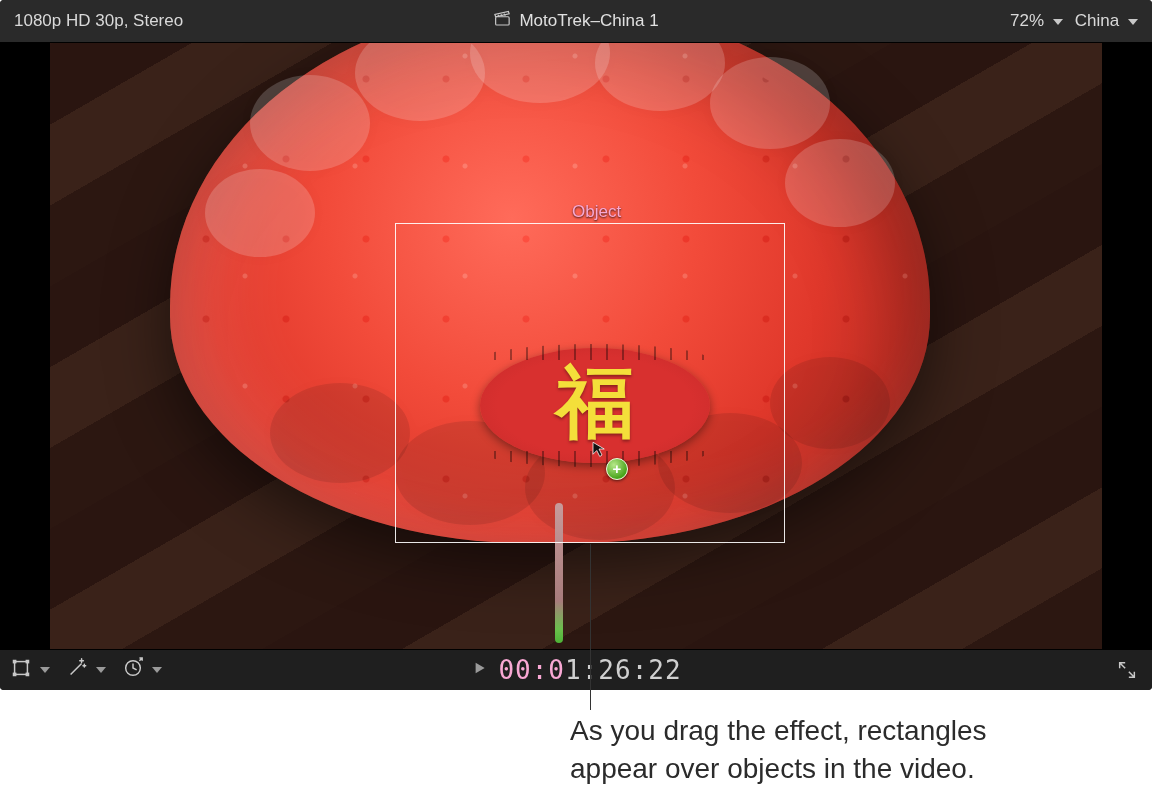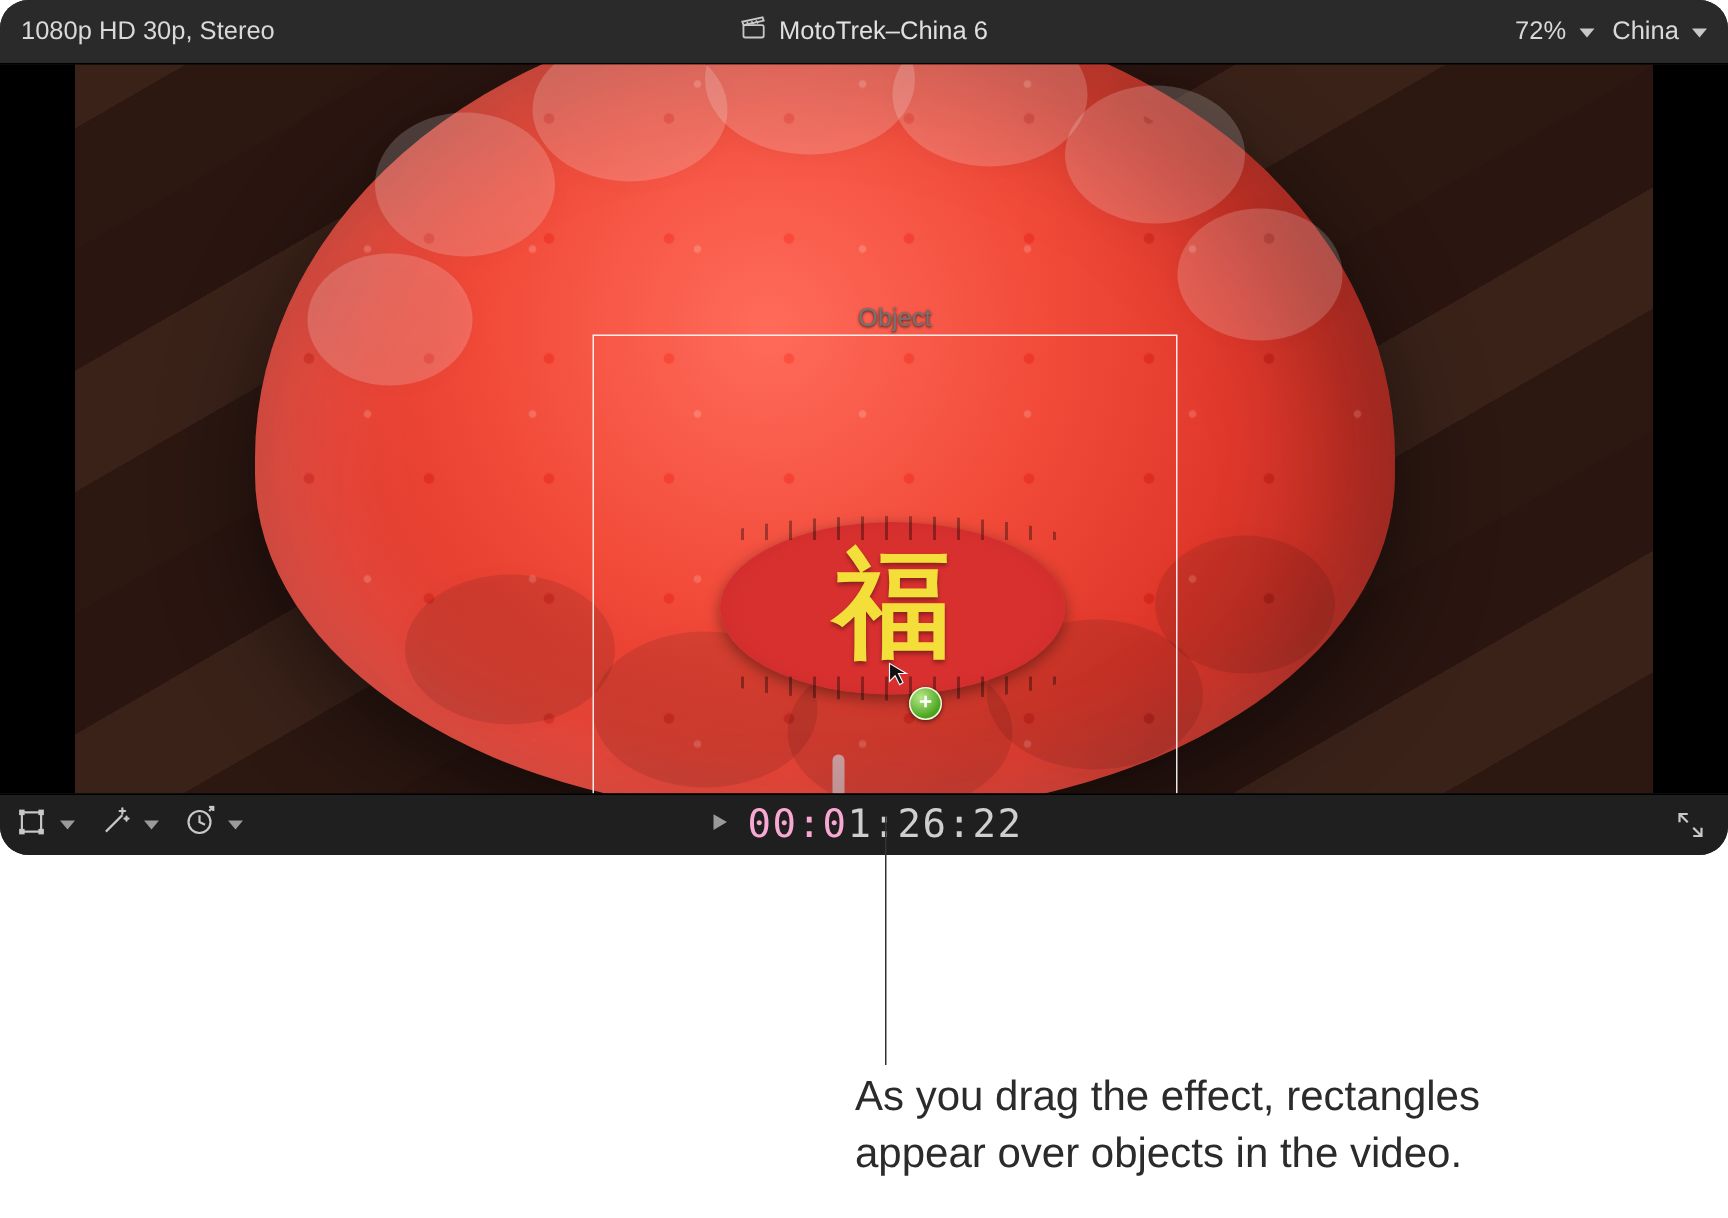--- a/index.html
+++ b/index.html
@@ -12,23 +12,23 @@
     -webkit-font-smoothing: antialiased;
     overflow: hidden;
   }
 
   
   .viewer-panel {
     position: absolute;
     left: 0;
     top: 0;
     width: 1152px;
-    height: 570px;
+    height: 690px;
     background: #1c1c1c;
-    border-radius: 19px;
+    border-radius: 4px;
     overflow: hidden;
   }
 
   
   .topbar {
     position: absolute;
     left: 0; top: 0; right: 0;
     height: 42px;
     background: #2a2a2a;
     border-bottom: 1px solid #000;
@@ -230,21 +230,21 @@
   }
   .sel-box .brighten::after{
     content:"";
     position:absolute;
     inset:0;
   }
   .sel-label {
     position: absolute;
     left: 572px;
     top: 159px;
-    color: #737373;
+    color: #f9a8d4;
     font-size: 17px;
     font-weight: 400;
     text-shadow: 0 1px 2px rgba(0,0,0,.8);
   }
 
   
   .drag-cursor {
     position: absolute;
     left: 590px;
     top: 397px;
@@ -302,21 +302,21 @@
     <div class="format">1080p HD 30p, Stereo</div>
 
     <div class="center">
       <span>
         <svg class="icon small" viewBox="0 0 24 24">
           <rect x="3" y="9" width="18" height="11" rx="1.5"></rect>
           <path d="M3 9 L21 5 L20 2 L2 6 Z"></path>
           <path d="M6 6.5 L8 9 M10 5.7 L12 8.2 M14 4.9 L16 7.4"></path>
         </svg>
       </span>
-      <span>MotoTrek–China 6</span>
+      <span>MotoTrek–China 1</span>
     </div>
 
     <div class="right">
       <span>
         <span>72%</span>
         <span class="dropdown-caret"></span>
       </span>
       <span>
         <span>China</span>
         <span class="dropdown-caret"></span>

